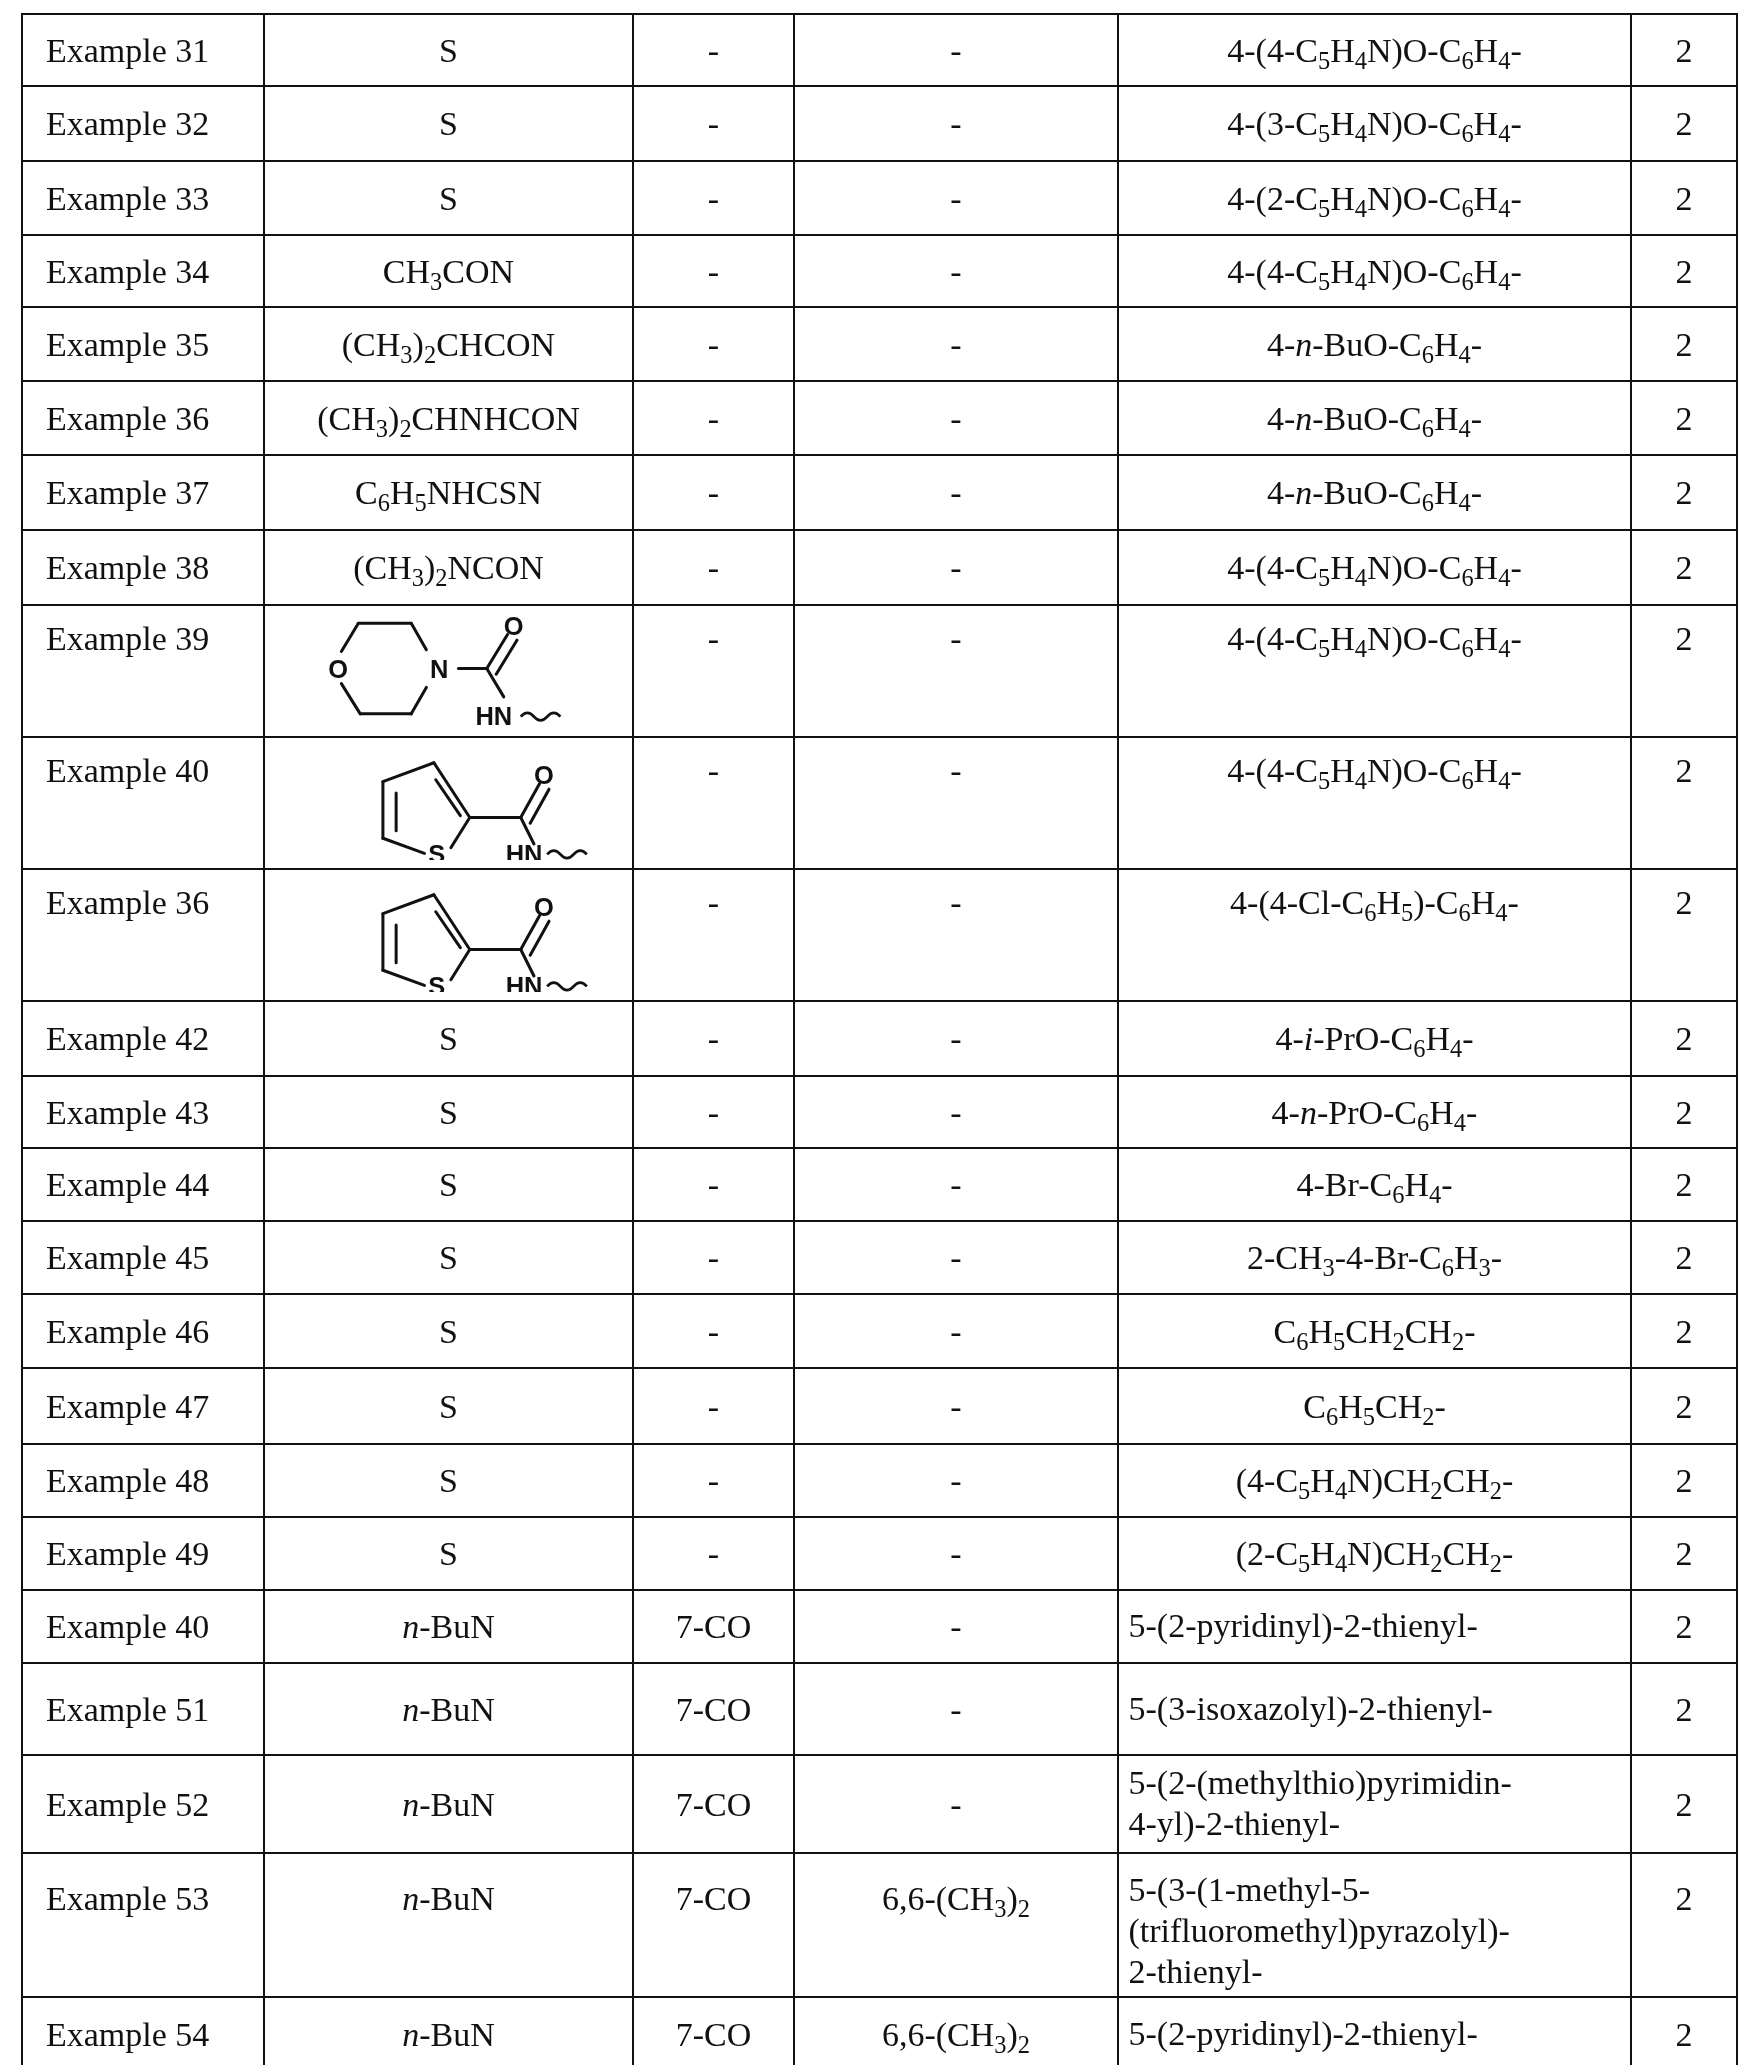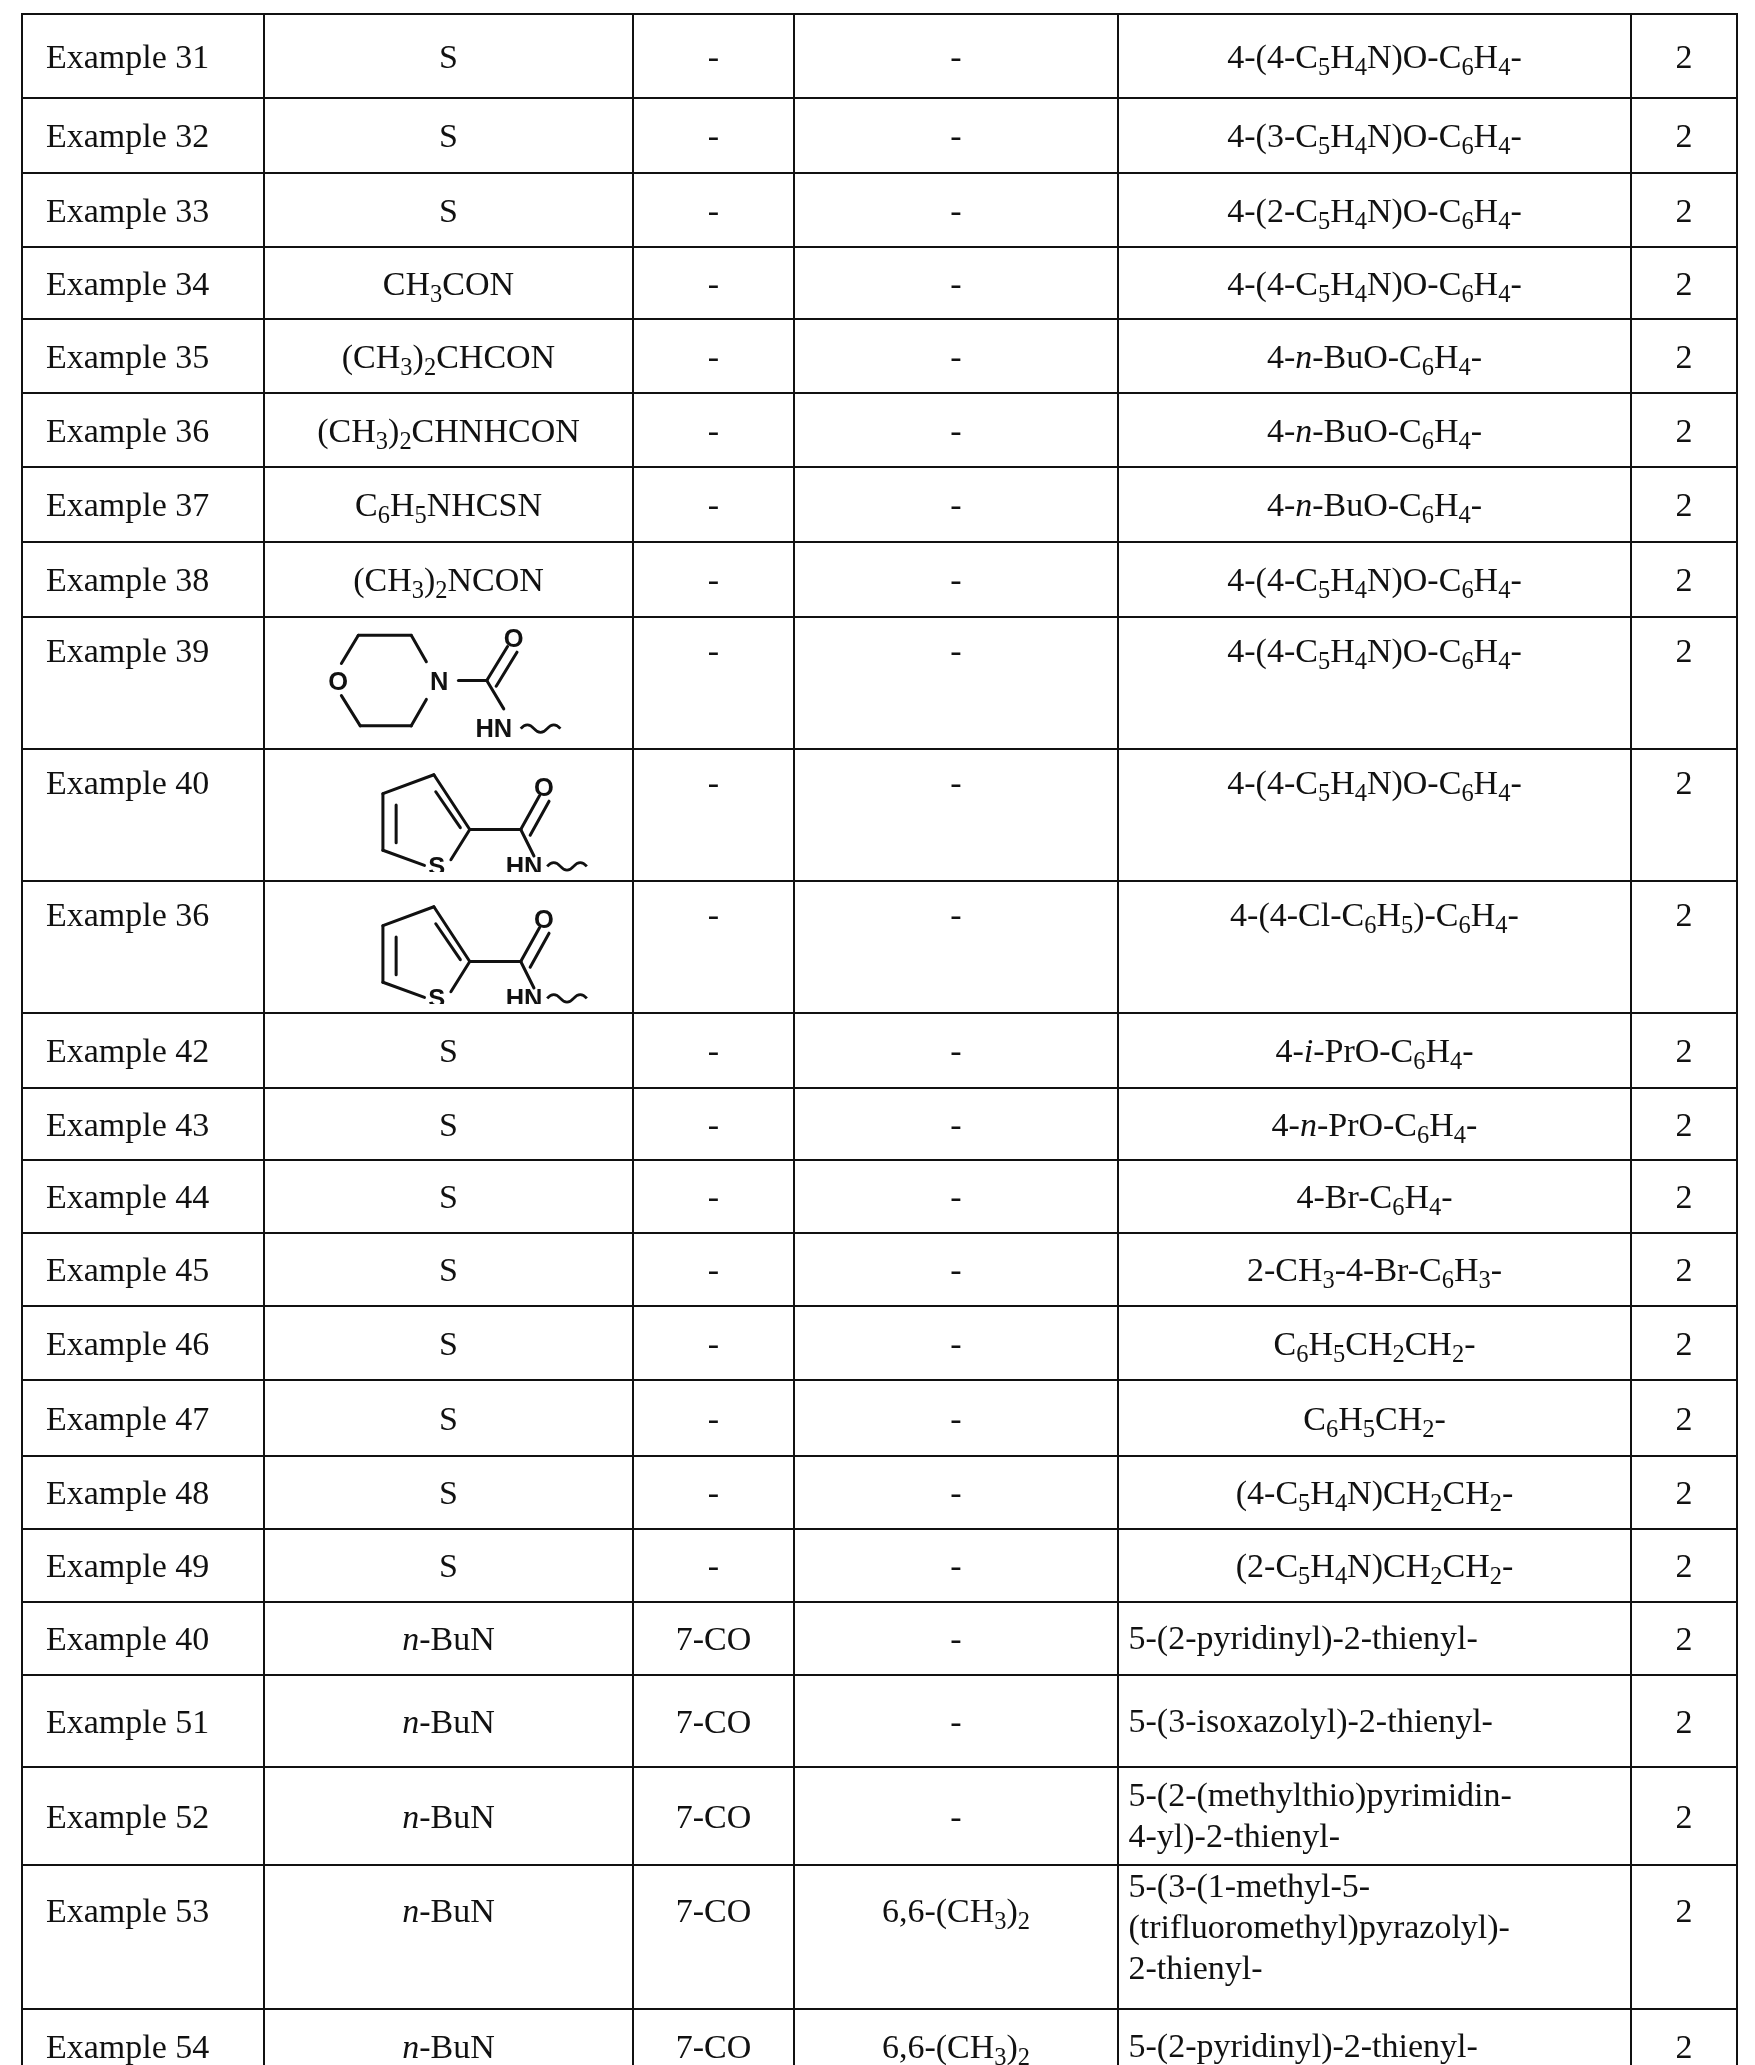--- a/index.html
+++ b/index.html
@@ -23,21 +23,21 @@
 <table id="tbl">
   <colgroup id="cols">
       <col style="width: 242px;">
       <col style="width: 369px;">
       <col style="width: 161px;">
       <col style="width: 324px;">
       <col style="width: 513px;">
       <col style="width: 106px;">
     </colgroup>
   <tbody id="tbody">
-      <tr style="height: 84px;">
+      <tr style="height: 72px;">
         <td class="c1">Example 31</td>
         <td class="c2"><span>S</span></td>
         <td class="c3">-</td>
         <td class="c4">-</td>
         <td class="c5"><span>4-(4-C</span><sub>5</sub><span>H</span><sub>4</sub><span>N)O-C</span><sub>6</sub><span>H</span><sub>4</sub><span>-</span></td>
         <td class="c6">2</td>
       </tr>
       <tr style="height: 75px;">
         <td class="c1">Example 32</td>
         <td class="c2"><span>S</span></td>
@@ -264,21 +264,21 @@
         <td class="c3">7-CO</td>
         <td class="c4">-</td>
         <td class="c5 left"><span>5-(2-(methylthio)pyrimidin-</span><br><span>4-yl)-2-thienyl-</span></td>
         <td class="c6">2</td>
       </tr>
       <tr style="height: 144px;">
         <td class="c1" style="vertical-align: top; padding-top: 24.6px;">Example 53</td>
         <td class="c2" style="vertical-align: top; padding-top: 24.6px;"><span class="it">n</span><span>-BuN</span></td>
         <td class="c3" style="vertical-align: top; padding-top: 24.6px;">7-CO</td>
         <td class="c4" style="vertical-align: top; padding-top: 24.6px;"><span>6,6-(CH</span><sub>3</sub><span>)</span><sub>2</sub></td>
-        <td class="c5 left" style="vertical-align: top; padding-top: 0; margin-top: 32px;"><span>5-(3-(1-methyl-5-</span><br><span>(trifluoromethyl)pyrazolyl)-</span><br><span>2-thienyl-</span></td>
+        <td class="c5 left" style="vertical-align: top; padding-top: 16px; margin-top: 32px;"><span>5-(3-(1-methyl-5-</span><br><span>(trifluoromethyl)pyrazolyl)-</span><br><span>2-thienyl-</span></td>
         <td class="c6" style="vertical-align: top; padding-top: 24.6px;">2</td>
       </tr>
       <tr style="height: 75px; border-radius: 13px;">
         <td class="c1">Example 54</td>
         <td class="c2"><span class="it">n</span><span>-BuN</span></td>
         <td class="c3">7-CO</td>
         <td class="c4"><span>6,6-(CH</span><sub>3</sub><span>)</span><sub>2</sub></td>
         <td class="c5 left"><span>5-(2-pyridinyl)-2-thienyl-</span></td>
         <td class="c6">2</td>
       </tr>

